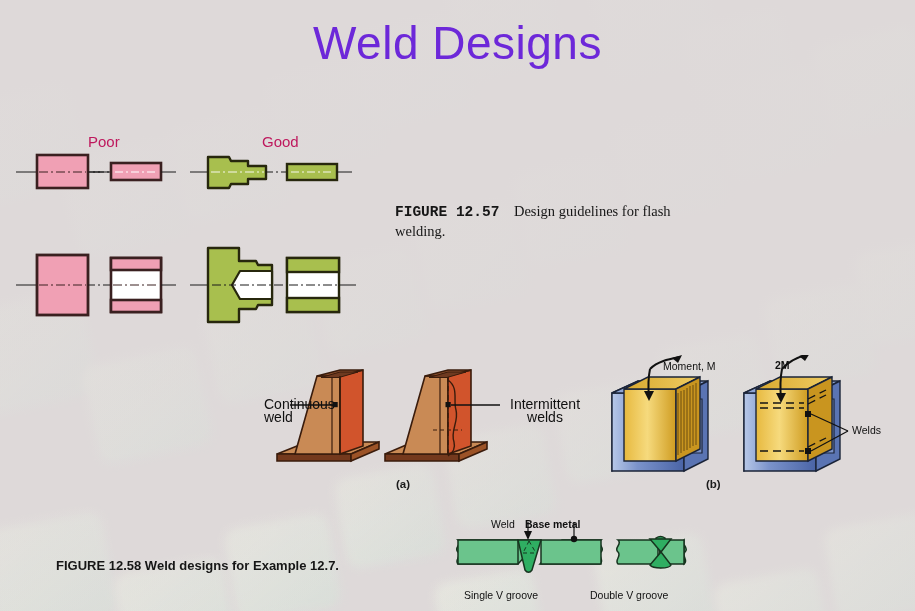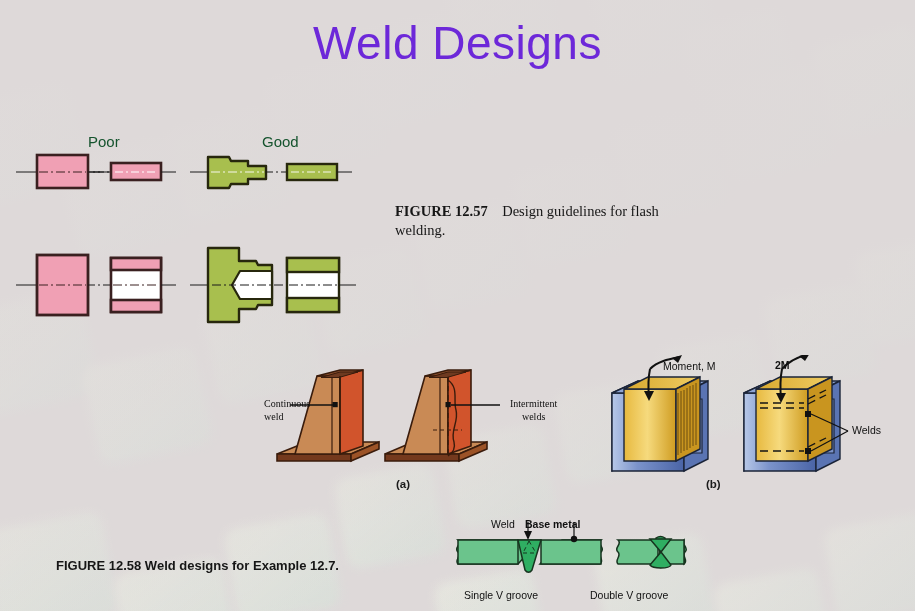--- a/index.html
+++ b/index.html
@@ -57,21 +57,21 @@
 
   
   .lbl {
     position: absolute;
     font-family: "Liberation Sans", sans-serif;
     color: #1b1b1b;
     white-space: pre;
   }
   .hdr-poor, .hdr-good {
     font-size: 15px;
-    color: #14532d;
+    color: #be185d;
   }
   .cap {
     position: absolute;
     font-family: "Liberation Serif", serif;
     color: #161616;
     font-size: 14.5px;
     line-height: 19px;
   }
   #cap-1257 {
     left: 395px; top: 202px; width: 350px;
@@ -86,22 +86,22 @@
   .fig-letter {
     position: absolute;
     font-family: "Liberation Sans", sans-serif;
     font-size: 11.5px;
     color: #1b1b1b;
     font-weight: bold;
   }
 
   .callout {
     position: absolute;
-    font-family: Liberation Serif, serif;
-    font-size: 10px;
+    font-family: Liberation Sans, sans-serif;
+    font-size: 14px;
     color: #101010;
     line-height: 12.5px;
     white-space: pre-line;
   }
   .small-cap {
     position: absolute;
     font-family: "Liberation Sans", sans-serif;
     font-size: 10.5px;
     color: #101010;
   }
@@ -197,21 +197,21 @@
     <line x1="240" y1="145" x2="286" y2="145" stroke="#1a1a1a" stroke-width="1" stroke-dasharray="9 3 2 3"></line>
 
     <rect x="287" y="118" width="52" height="54" fill="#ffffff" stroke="#27270d" stroke-width="2.4"></rect>
     <rect x="287" y="118" width="52" height="14" fill="#a8bf4e" stroke="#27270d" stroke-width="2.4"></rect>
     <rect x="287" y="158" width="52" height="14" fill="#a8bf4e" stroke="#27270d" stroke-width="2.4"></rect>
     <line x1="289" y1="145" x2="337" y2="145" stroke="#1a1a1a" stroke-width="1" stroke-dasharray="9 3 2 3"></line>
     <line x1="339" y1="145" x2="356" y2="145" stroke="#1a1a1a" stroke-width="1"></line>
   </svg>
 
   <div class="cap" id="cap-1257">
-    <span style="font-family:Liberation Serif, serif;font-weight:bold;">FIGURE  12.57</span>&nbsp;&nbsp;&nbsp;
+    <span style="font-family:Liberation Mono, monospace;font-weight:bold;">FIGURE  12.57</span>&nbsp;&nbsp;&nbsp;
     <span>Design  guidelines  for  flash</span>
     <div class="line2">welding.</div>
   </div>
 
   <svg class="svg-layer" style="left:255px; top:358px;" width="320" height="120" viewBox="0 0 320 120">
     <defs>
       <marker id="dotA" markerWidth="6" markerHeight="6" refX="3" refY="3" orient="auto">
         <rect x="0.7" y="0.7" width="4.6" height="4.6" fill="#111"></rect>
       </marker>
     </defs>

